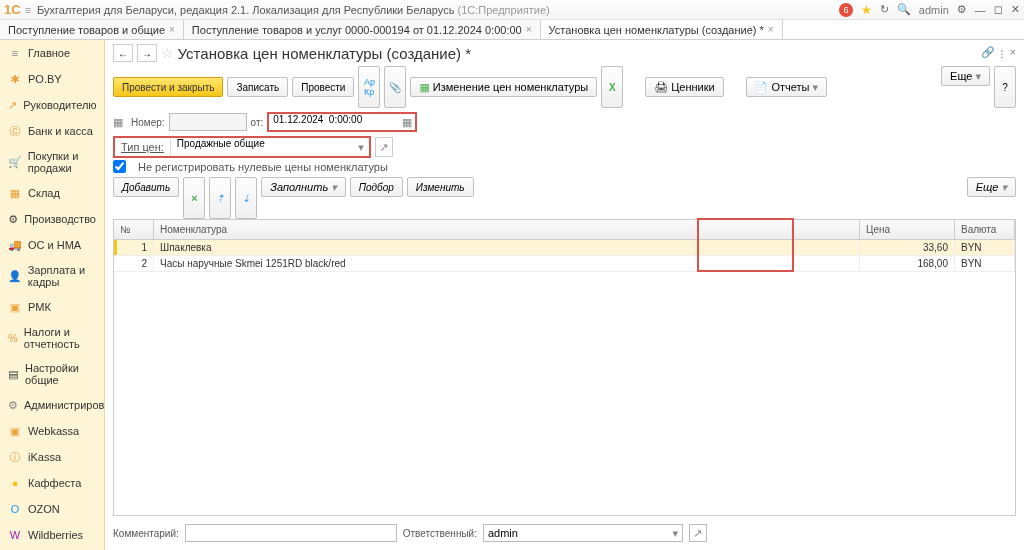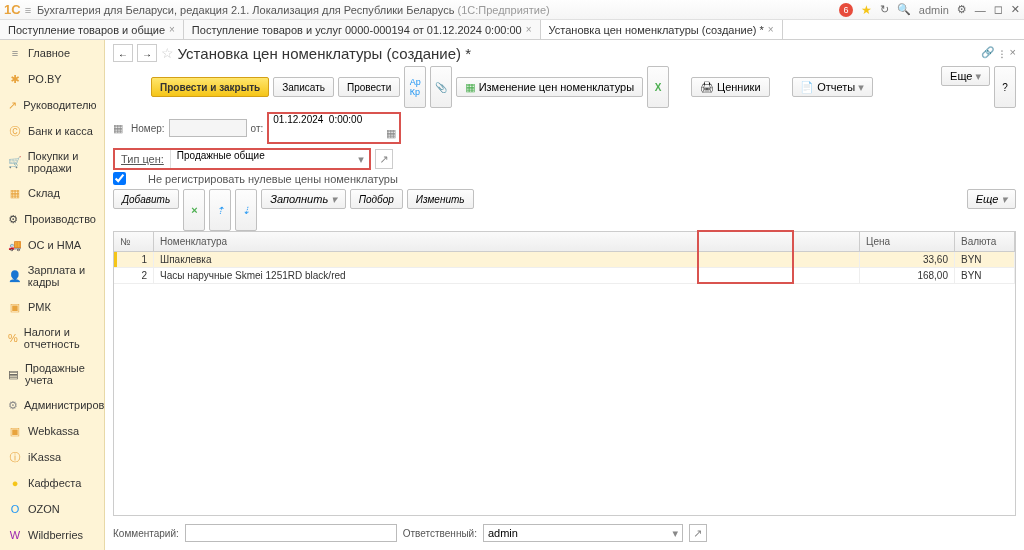--- a/index.html
+++ b/index.html
@@ -22,37 +22,37 @@
 .nav-item { display:flex; align-items:center; gap:6px; padding:6px 8px; color:#333; cursor:pointer; font-size:10px; }
 .nav-icon { width:14px; height:14px; display:flex; align-items:center; justify-content:center; color:#666; font-size:11px; }
 .content { flex:1; display:flex; flex-direction:column; padding:4px 8px 4px 8px; position:relative; }
 .title-row { display:flex; align-items:center; gap:4px; margin-bottom:4px; }
 .nav-btn { width:20px; height:18px; border:1px solid #ccc; background:#fff; display:flex; align-items:center; justify-content:center; cursor:pointer; font-size:10px; }
 .star-o { color:#ccc; font-size:14px; }
 .page-title { font-size:15px; color:#333; }
 .top-icons { margin-left:auto; display:flex; gap:6px; color:#888; font-size:11px; }
 .toolbar { display:flex; align-items:center; gap:4px; margin-bottom:4px; }
 .btn { border:1px solid #c0c0c0; background:linear-gradient(#fdfdfd,#f0f0f0); padding:2px 8px; border-radius:2px; cursor:pointer; font-size:10px; display:flex; align-items:center; gap:3px; height:20px; }
-.btn.yellow { background:linear-gradient(#ffe66d,#f5c518); border-color:#d4a017; color:#333; font-weight:bold;margin-left:38px; }
+.btn.yellow { background:linear-gradient(#ffe66d,#f5c518); border-color:#d4a017; color:#333; font-weight:normal; }
 .btn.icon-only { padding:20px 4px; width:22px; justify-content:center; }
 .green-x { color:#4caf50; font-weight:bold; }
 .toolbar-right { margin-left:auto; display:flex; gap:4px; }
 .row { display:flex; align-items:center; gap:4px; margin-bottom:4px; }
 .label { color:#555; font-size:10px; }
 .inp { border:1px solid #bbb; height:18px; padding:0 4px; font-size:10px; background:#fff; }
 .inp.disabled { background:#f5f5f5; }
-.date-wrap { border:2px solid #d9534f; display:flex; align-items:flex-end; height:32px;flex-direction:column; }
+.date-wrap { border:2px solid #d9534f; display:flex; align-items:flex-start; height:20px; }
 .date-inp { border:none; width:130px; padding:0 4px; font-size:10px; }
 .cal-btn { width:16px; height:16px; display:flex; align-items:center; justify-content:center; color:#888; cursor:pointer; }
 .type-row { border:2px solid #d9534f; display:flex; height:22px; align-items:center; }
 .type-label { padding:0 6px; color:#555; background:#fff; height:100%; display:flex; align-items:center;text-decoration:underline; }
 .type-select { flex:1; border:none; border-left:1px solid #ddd; height:100%; padding:0 6px; font-size:10px; }
 .type-drop { width:16px; text-align:center; color:#888; cursor:pointer; }
 .type-open { width:18px; text-align:center; color:#888; border-left:1px solid #ddd; cursor:pointer; height:100%; display:flex; align-items:center; justify-content:center; }
-.check-row { display:flex; align-items:center; gap:22px; margin-bottom:4px; font-size:10px; color:#555; }
+.check-row { display:flex; align-items:center; gap:12px; margin-bottom:4px; font-size:10px; color:#555; }
 .toolbar2 { display:flex; gap:4px; margin-bottom:0;font-style:italic; }
 .table-wrap { border:1px solid #ccc; flex:1; margin-bottom:4px; position:relative; }
 .thead { display:flex; background:linear-gradient(#fafafa,#eee); border-bottom:1px solid #ccc; height:20px; }
 .th { border-right:1px solid #ccc; padding:0 6px; display:flex; align-items:center; color:#555; font-size:10px; }
 .th.num { width:40px; }
 .th.name { flex:1; }
 .th.price { width:95px; justify-content:flex-start; }
 .th.cur { width:60px; }
 .trow { display:flex; height:16px; border-bottom:1px solid #eee; }
 .trow.sel { background:#fef4d6; }
@@ -146,21 +146,21 @@
       <div class="nav-item">
         <span class="nav-icon" style="color:#e8a33d">▣</span>
         <span>РМК</span>
       </div>
       <div class="nav-item">
         <span class="nav-icon" style="color:#e8a33d">%</span>
         <span>Налоги и отчетность</span>
       </div>
       <div class="nav-item">
         <span class="nav-icon" style="color:#444">▤</span>
-        <span>Продажные учета</span>
+        <span>Настройки общие</span>
       </div>
       <div class="nav-item">
         <span class="nav-icon" style="color:#888">⚙</span>
         <span>Администрирование</span>
       </div>
       <div class="nav-item">
         <span class="nav-icon" style="color:#e8a33d">▣</span>
         <span>Webkassa</span>
       </div>
       <div class="nav-item">

